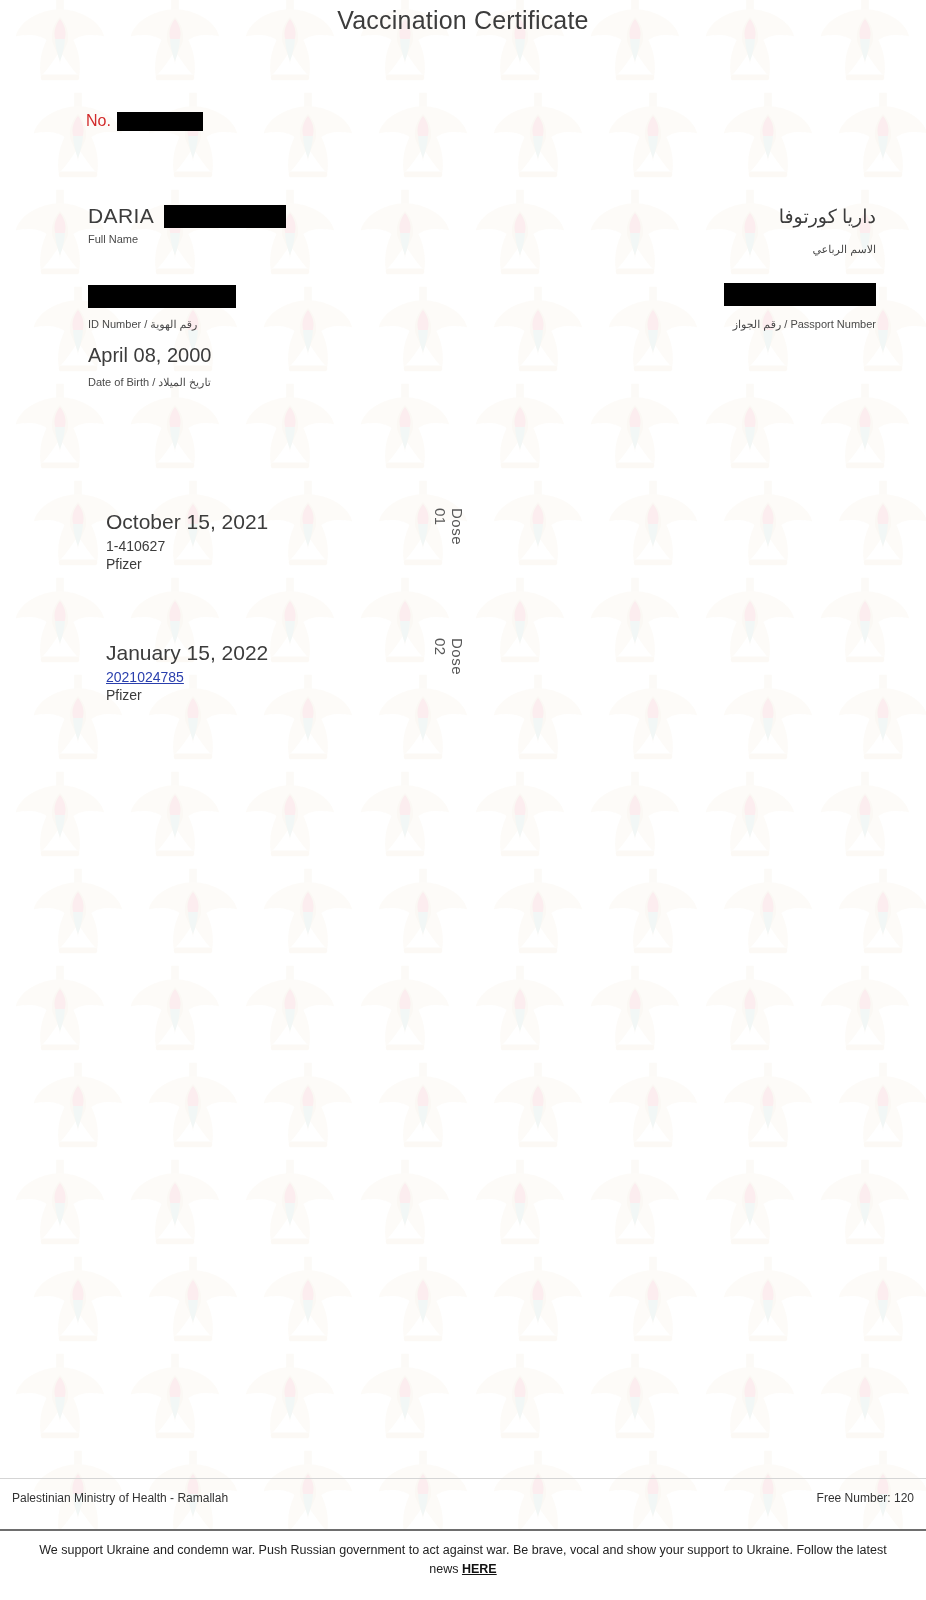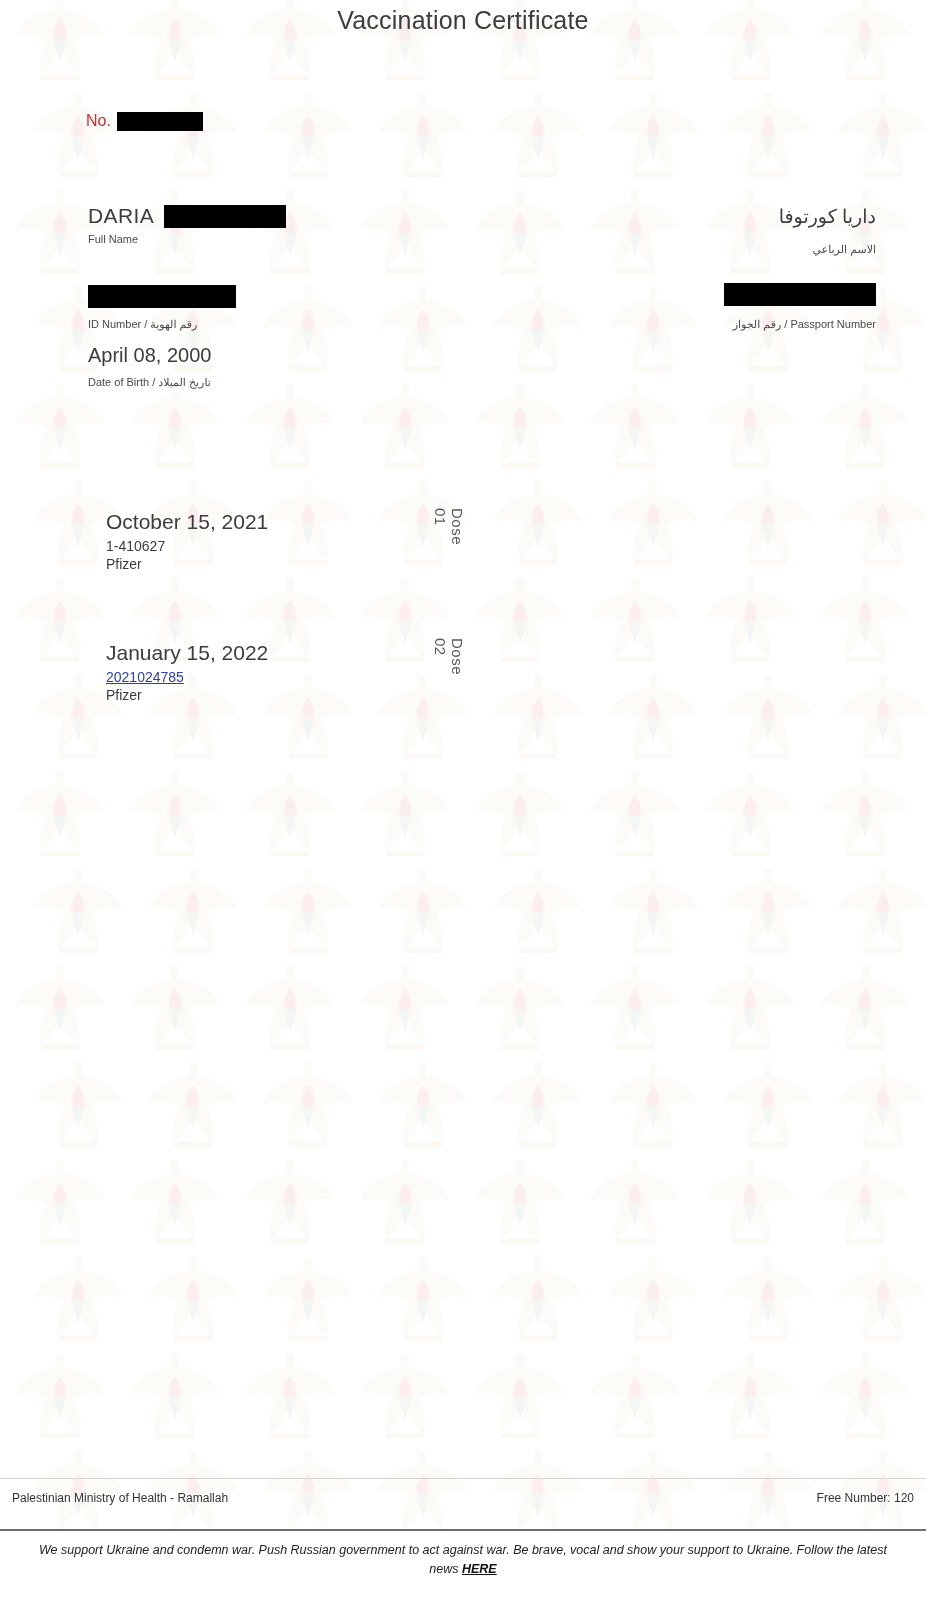--- a/index.html
+++ b/index.html
@@ -221,21 +221,20 @@
     background: #ffffff;
     box-sizing: border-box;
     text-align: center;
     padding-top: 10px;
   }
   .banner-text {
     font-size: 12.5px;
     color: #222222;
     line-height: 19px;
     padding: 0 14px;
-    font-style: italic;
   }
   .banner-text a {
     color: #111111;
     font-weight: bold;
     text-decoration: underline;
   }
 </style>
 </head>
 <body>
 

